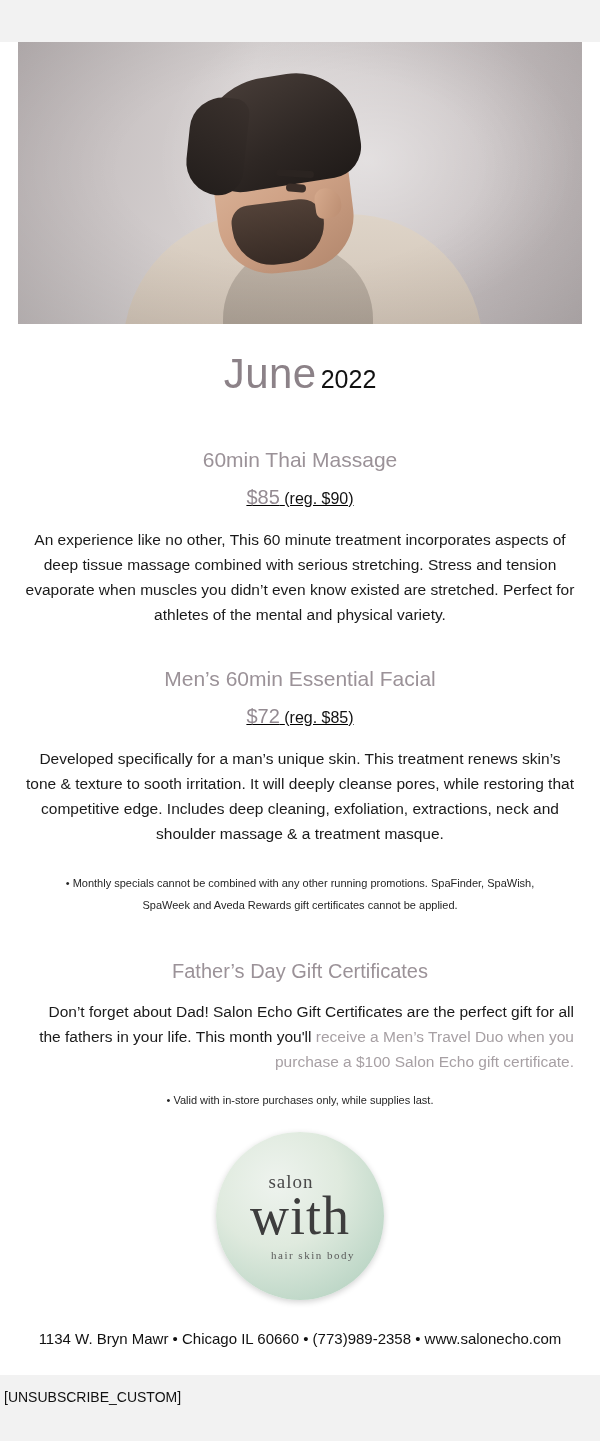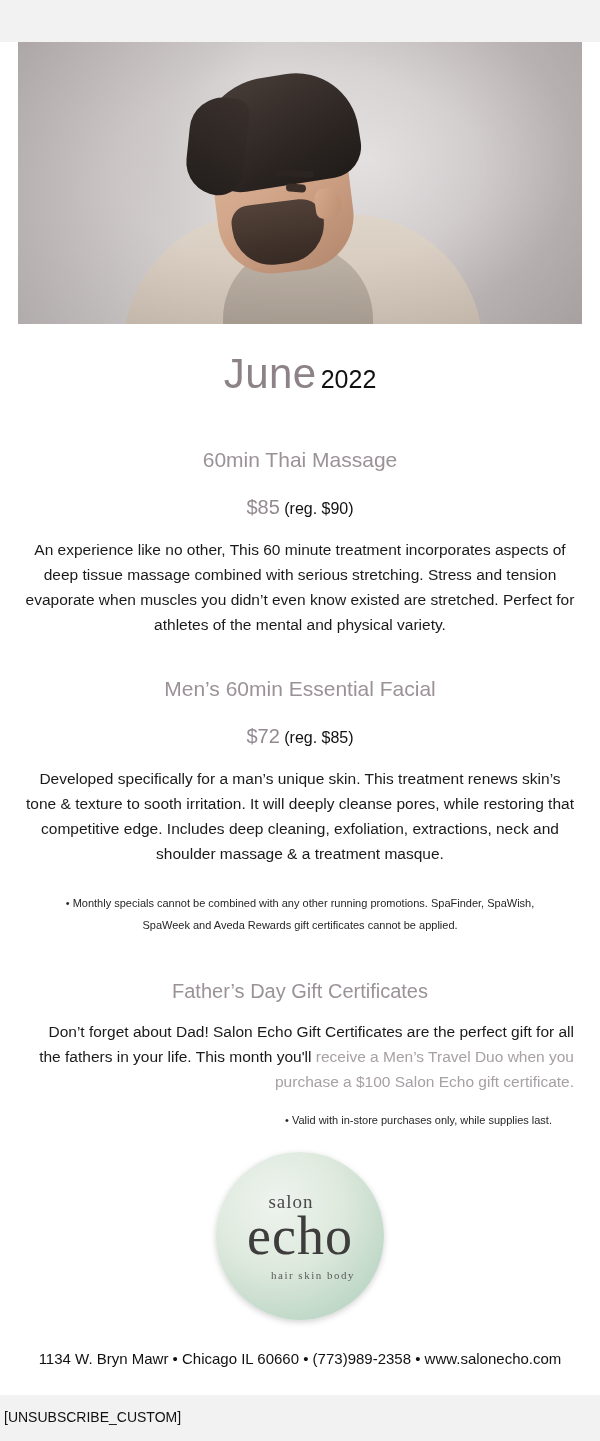--- a/index.html
+++ b/index.html
@@ -175,21 +175,22 @@
   .block { padding: 0 18px; }
   .offer { padding-top: 40px; }
   .offer-title {
     text-align: center;
     font-size: 21px;
     color: #9b9298;
     font-weight: 400;
   }
   .offer-price-row {
     text-align: center;
-    margin-top: 24px;
+    margin-top: 14px;
+    text-decoration: underline;
   }
   .offer-price {
     font-size: 20px;
     color: #948b92;
   }
   .offer-reg {
     font-size: 16px;
     color: #111;
   }
   .offer-desc {
@@ -219,21 +220,21 @@
     margin: 16px 8px 0 8px;
     text-align: right;
     font-size: 15.5px;
     line-height: 25px;
     color: #1a1a1a;
   }
   .muted-inline { color: #a7a0a4; }
 
   .fineprint2 {
     margin: 20px 30px 0 30px;
-    text-align: right;
+    text-align: center;
     font-size: 11px;
     color: #262626;
   }
 
   
   .logo-wrap {
     margin-top: 26px;
     display: flex;
     justify-content: center;
   }
@@ -336,21 +337,21 @@
 
       <div class="fineprint">• Monthly specials cannot be combined with any other running promotions. SpaFinder, SpaWish, SpaWeek and Aveda Rewards gift certificates cannot be applied.</div>
 
       <div class="section-title">Father’s Day Gift Certificates</div>
       <div class="section-body"><span>Don’t forget about Dad! Salon Echo Gift Certificates are the perfect gift for all the fathers in your life. This month you'll </span><span class="muted-inline">receive a Men’s Travel Duo when you purchase a $100 Salon Echo gift certificate.</span></div>
       <div class="fineprint2">• Valid with in-store purchases only, while supplies last.</div>
 
       <div class="logo-wrap">
         <div class="logo">
           <div class="logo-salon">salon</div>
-          <div class="logo-echo">echo</div>
+          <div class="logo-echo">with</div>
           <div class="logo-tag">hair  skin  body</div>
         </div>
       </div>
 
       <div class="footer-addr">1134 W. Bryn Mawr • Chicago IL 60660 • (773)989-2358 • www.salonecho.com</div>
 
     </div>
   </div>
 
   <div class="unsubscribe">[UNSUBSCRIBE_CUSTOM]</div>

